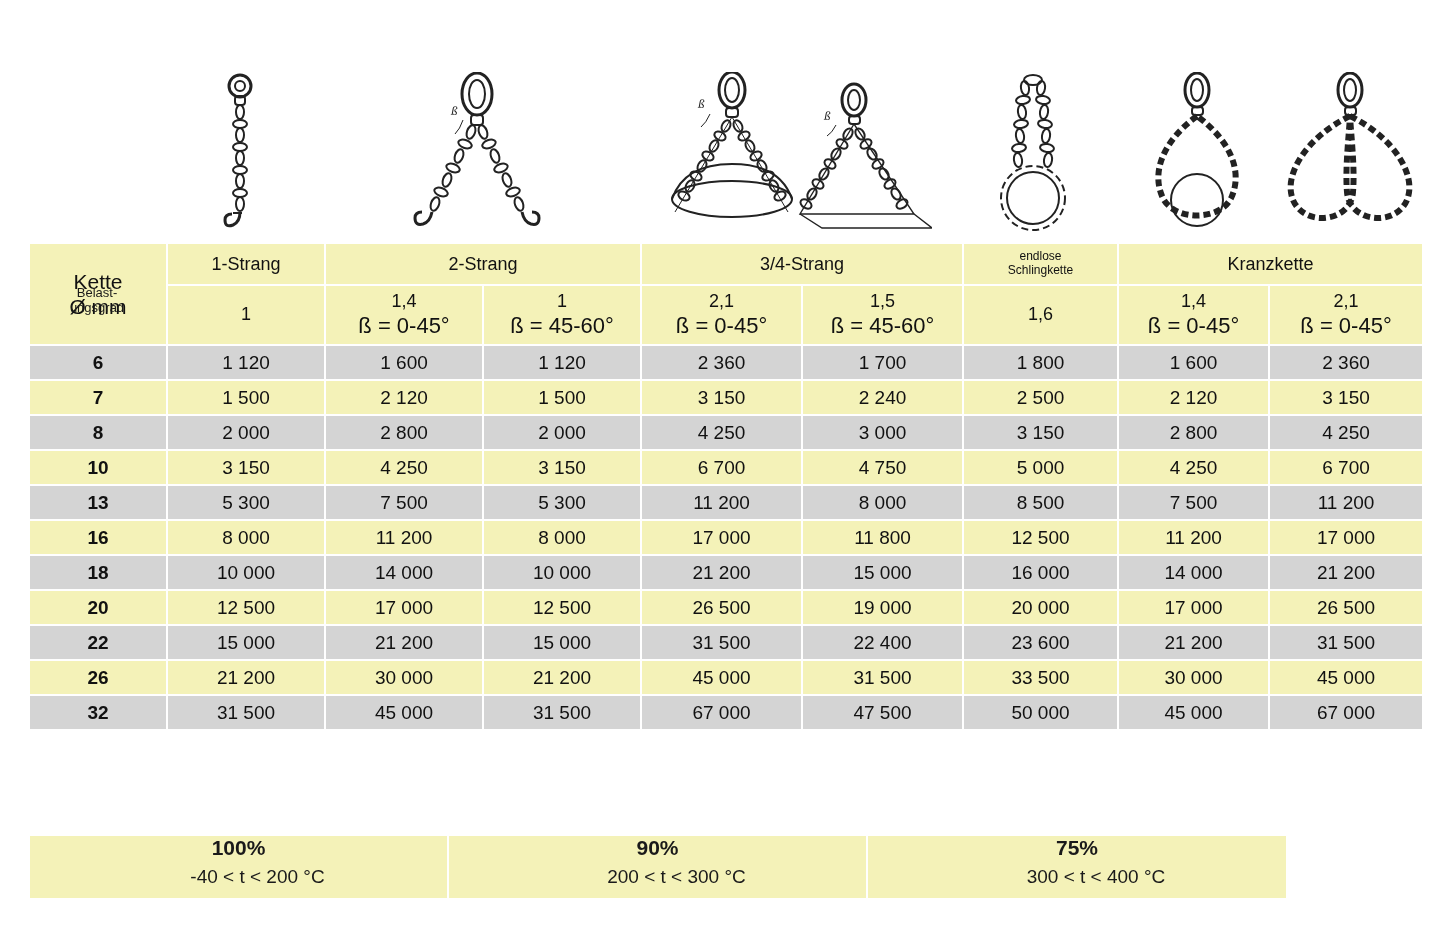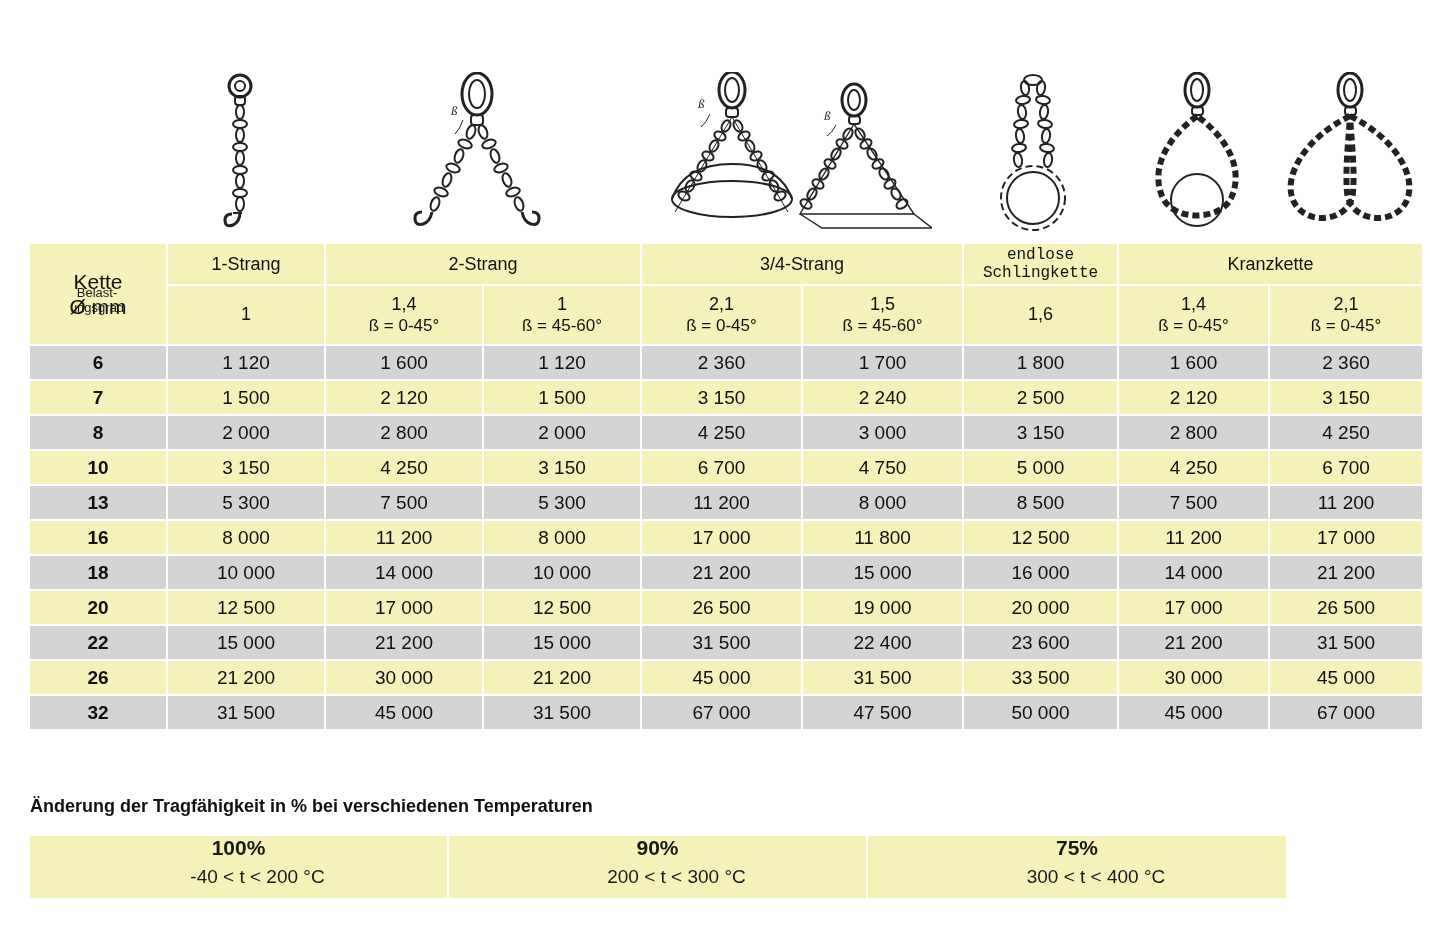--- a/index.html
+++ b/index.html
@@ -83,32 +83,31 @@
     font-size: 18px;
     font-weight: normal;
     color: #111;
   }
   .hd {
     background: #f4f2b8;
     height: 40px;
     font-size: 20px;
   }
   .hd.small {
-    font-size: 16px;
+    font-size: 12px;
     line-height: 1.15;
-    font-family: Liberation Mono, monospace;
   }
   .hd2 {
     background: #f4f2b8;
     height: 58px;
     font-size: 19px;
     line-height: 1.2;
   }
   .hd2 .ang {
-    font-size: 17px;
+    font-size: 22px;
   }
   .rowgray td { background: #d4d4d4; }
   .rowyellow td { background: #f4f2b8; }
   table.lt tbody td {
     height: 33px;
     font-size: 19px;
   }
   table.lt tbody td.firstcol {
     font-weight: bold;
     font-size: 19px;
@@ -500,21 +499,20 @@
         </tr>
       </tbody>
     </table>
 
     <div style="position:absolute; left:2px; top:44px; width:134px; text-align:center; pointer-events:none;">
       <div class="hdr-belast">Belast-</div>
       <div class="hdr-belast">ungsgrad</div>
     </div>
   </div>
 
-  <div class="sub-title2">Änderung der Tragfähigkeit in % bei verschiedenen Temperaturen</div>
 
   <div class="red-wrap">
     <table class="red">
       <colgroup>
         <col style="width:419px">
         <col style="width:419px">
         <col style="width:420px">
       </colgroup>
       <tbody>
           <tr>

